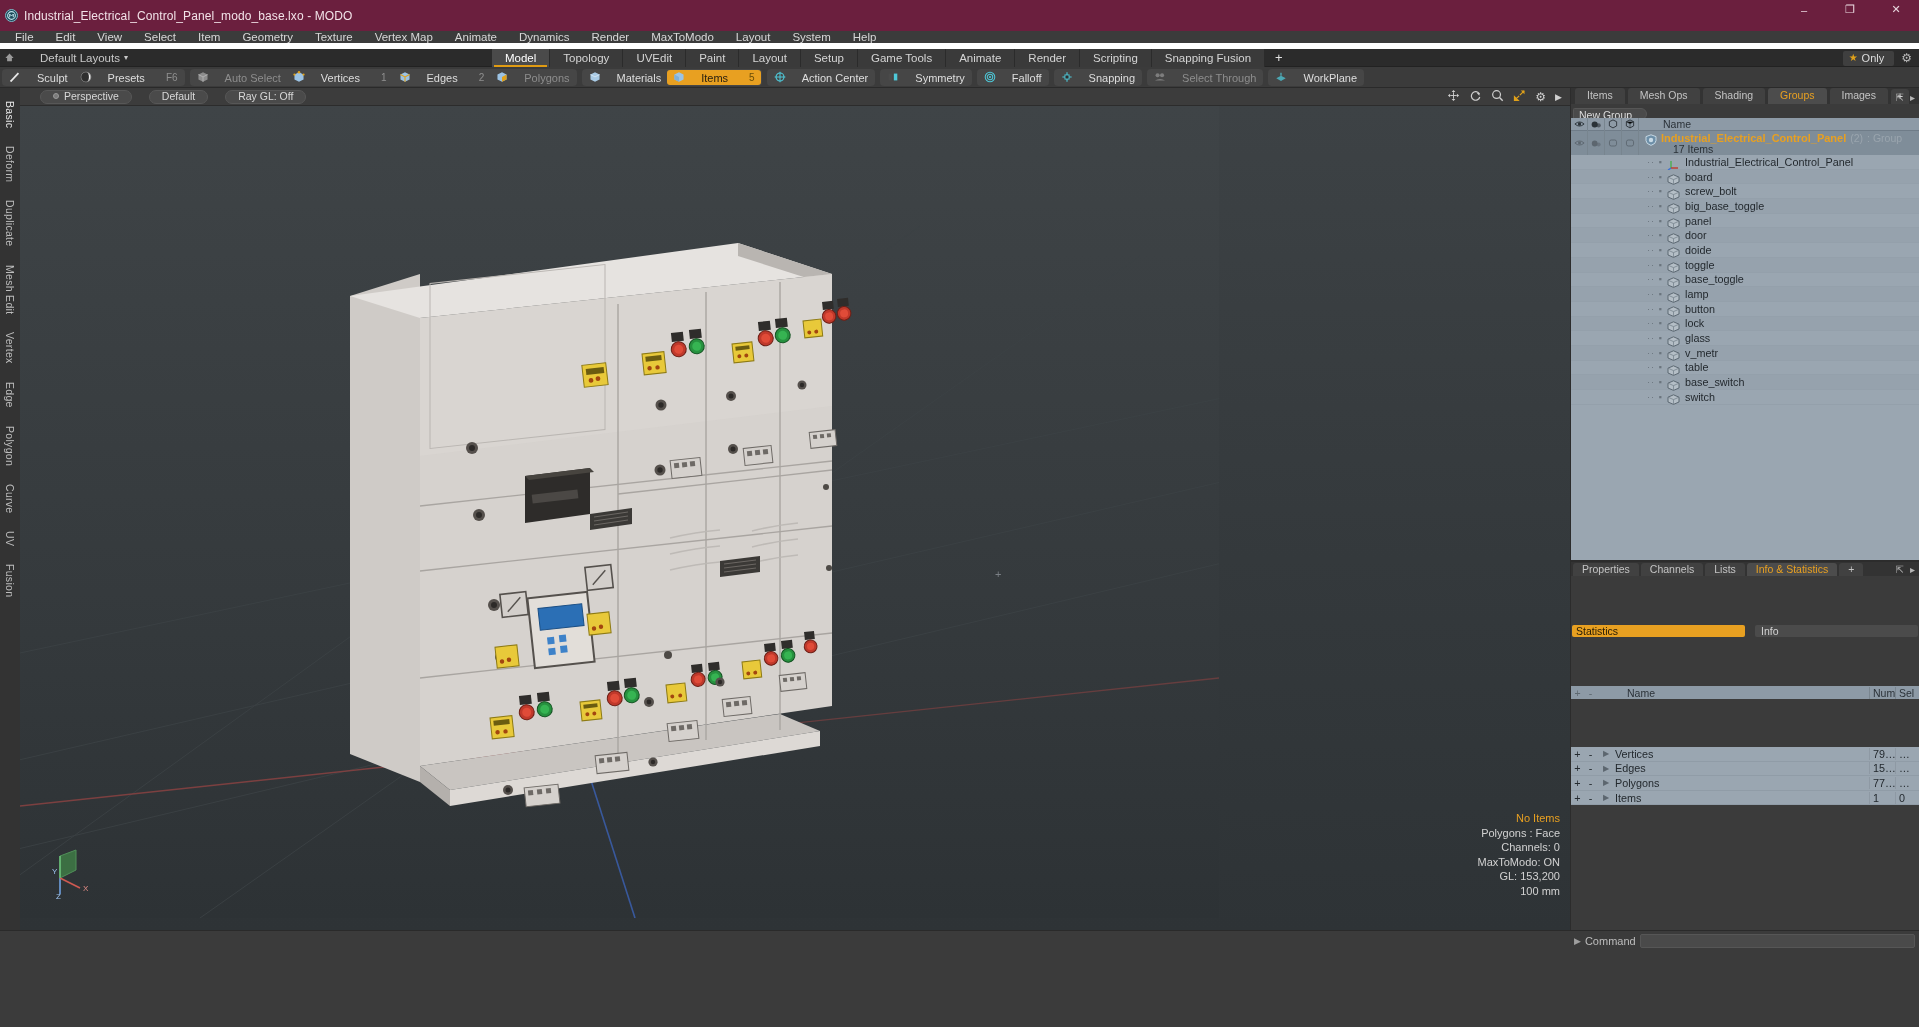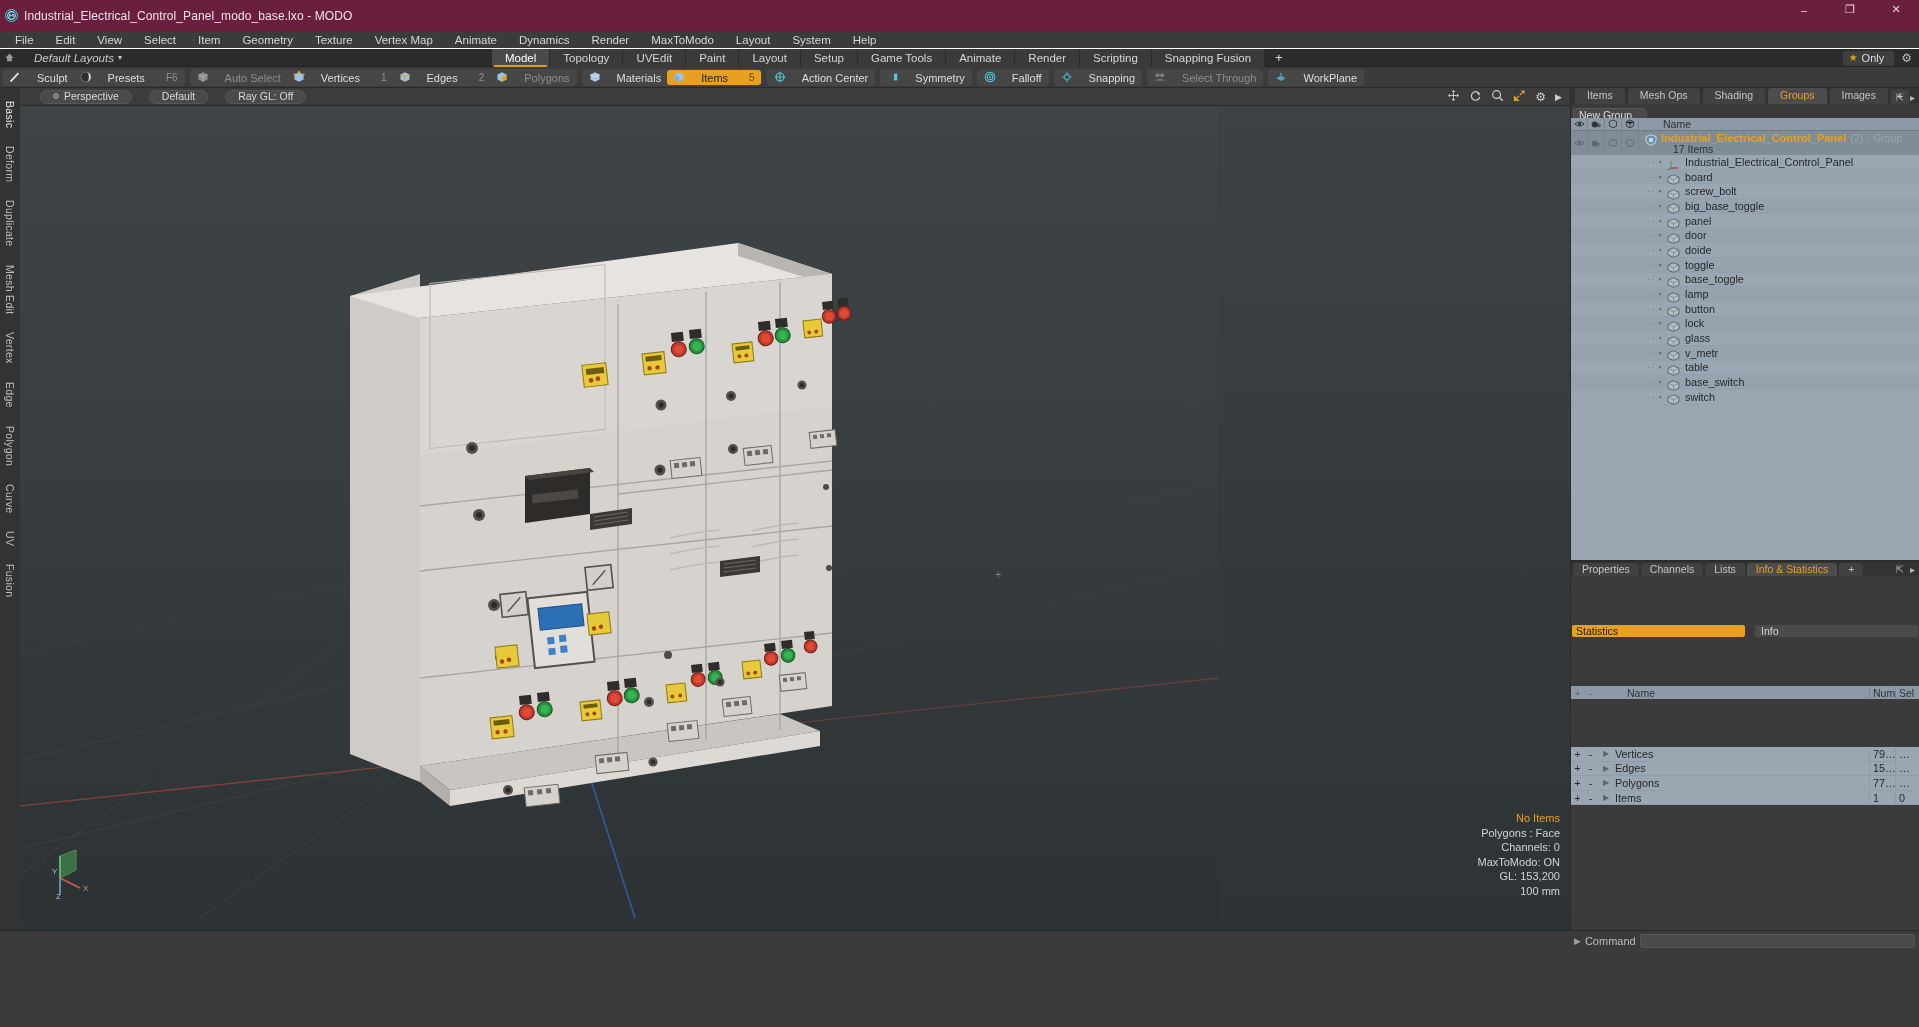--- a/index.html
+++ b/index.html
@@ -12,29 +12,29 @@
   .tb-icon{ width:13px;height:13px;margin-left:5px;margin-right:6px;border-radius:50%;
     background:#1c4a5a;border:1px solid #7fb9c8;display:flex;align-items:center;
     justify-content:center;color:#cfe9f0;font-size:9px;line-height:1;}
   .tb-title{ color:#f2e2e8; font-size:12px; letter-spacing:.1px; }
   .tb-btns{ position:absolute; right:0; top:0; height:19px; display:flex; }
   .tb-btn{ width:46px;height:19px;display:flex;align-items:center;justify-content:center;
     color:#e8d7de; font-size:11px;}
 
   
   .menubar{ height:18px; background:#3b3b3b; display:flex; align-items:center;
-    border-bottom:1px solid #ffffff; padding-left:4px;}
+    border-bottom:6px solid #ffffff; padding-left:4px;}
   .menu-item{ color:#d7d7d7; font-size:11.5px; padding:0 11px; line-height:18px; }
 
   
   .layoutbar{ height:18px; background:#2b2b2b; display:flex; align-items:center;
     position:relative; border-bottom:1px solid #222;}
   .lb-home{ width:18px;height:18px;display:flex;align-items:center;justify-content:center;
     color:#9a9a9a;font-size:11px;}
-  .lb-label{ color:#c9c9c9; font-size:11.5px; margin-left:16px;font-style:italic; }
+  .lb-label{ color:#c9c9c9; font-size:11.5px; margin-left:22px; }
   .lb-caret{ color:#c9c9c9; font-size:8px; margin-left:4px; }
   .lb-tabs{ position:absolute; left:492px; top:0; height:18px; display:flex; }
   .lb-tab{ color:#d5d5d5; font-size:11.5px; padding:0 13px; line-height:18px;
     background:#3a3a3a; border-right:1px solid #2b2b2b; position:relative;}
   .lb-tab.active{ background:#4a4a4a; color:#fff; }
   .lb-tab.active:after{ content:''; position:absolute; left:2px; right:2px; bottom:0;
     height:2px; background:#e09b12; }
   .lb-plus{ color:#e3e3e3; font-size:13px; padding:0 10px; line-height:18px;}
   .lb-right{ position:absolute; right:0; top:0; height:18px; display:flex; align-items:center;}
   .lb-only{ background:#3f3f3f; color:#dcdcdc; font-size:11px; padding:1px 10px 2px 6px;

